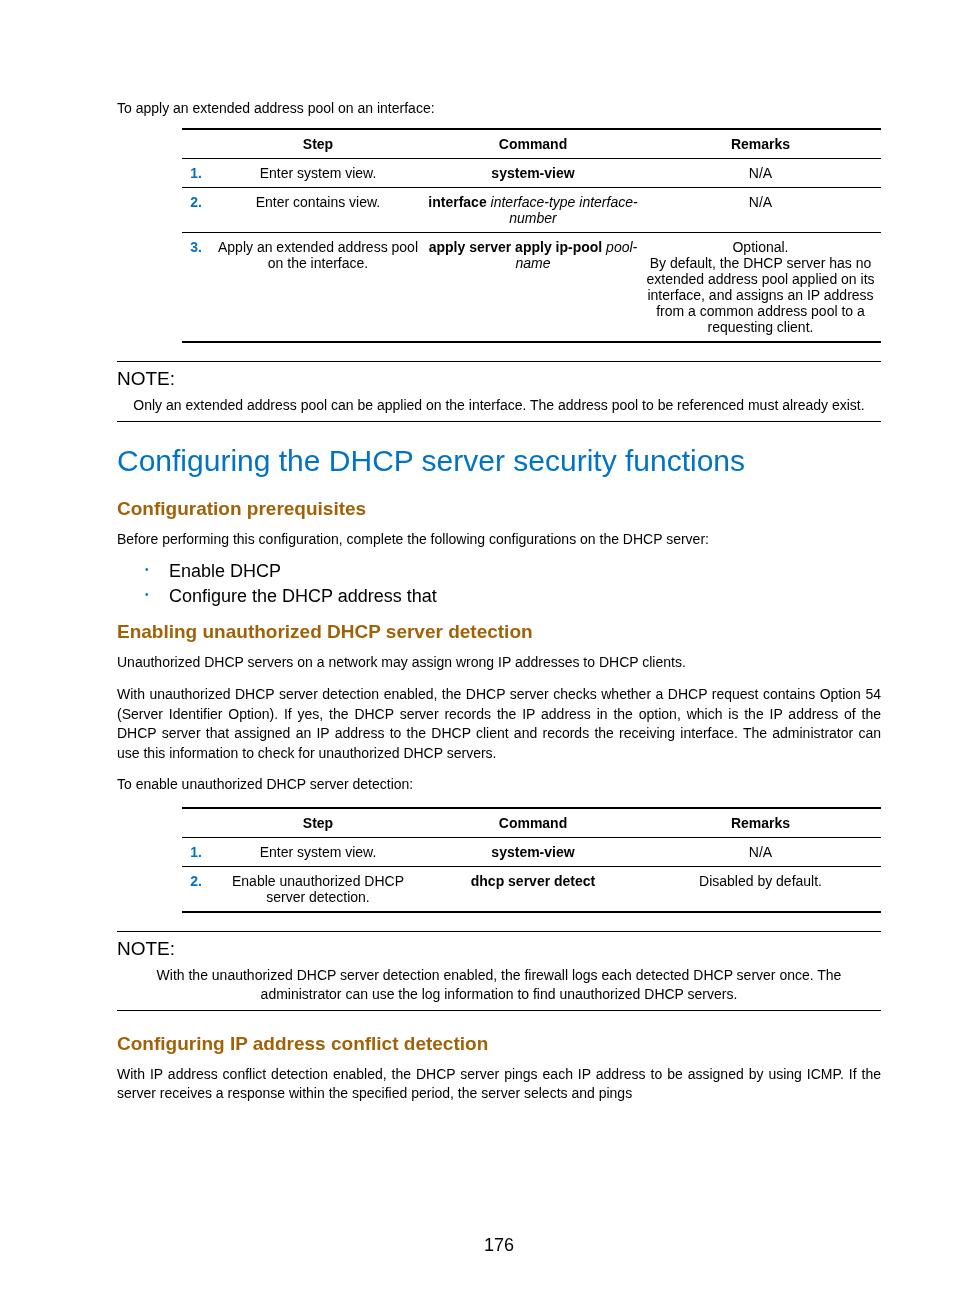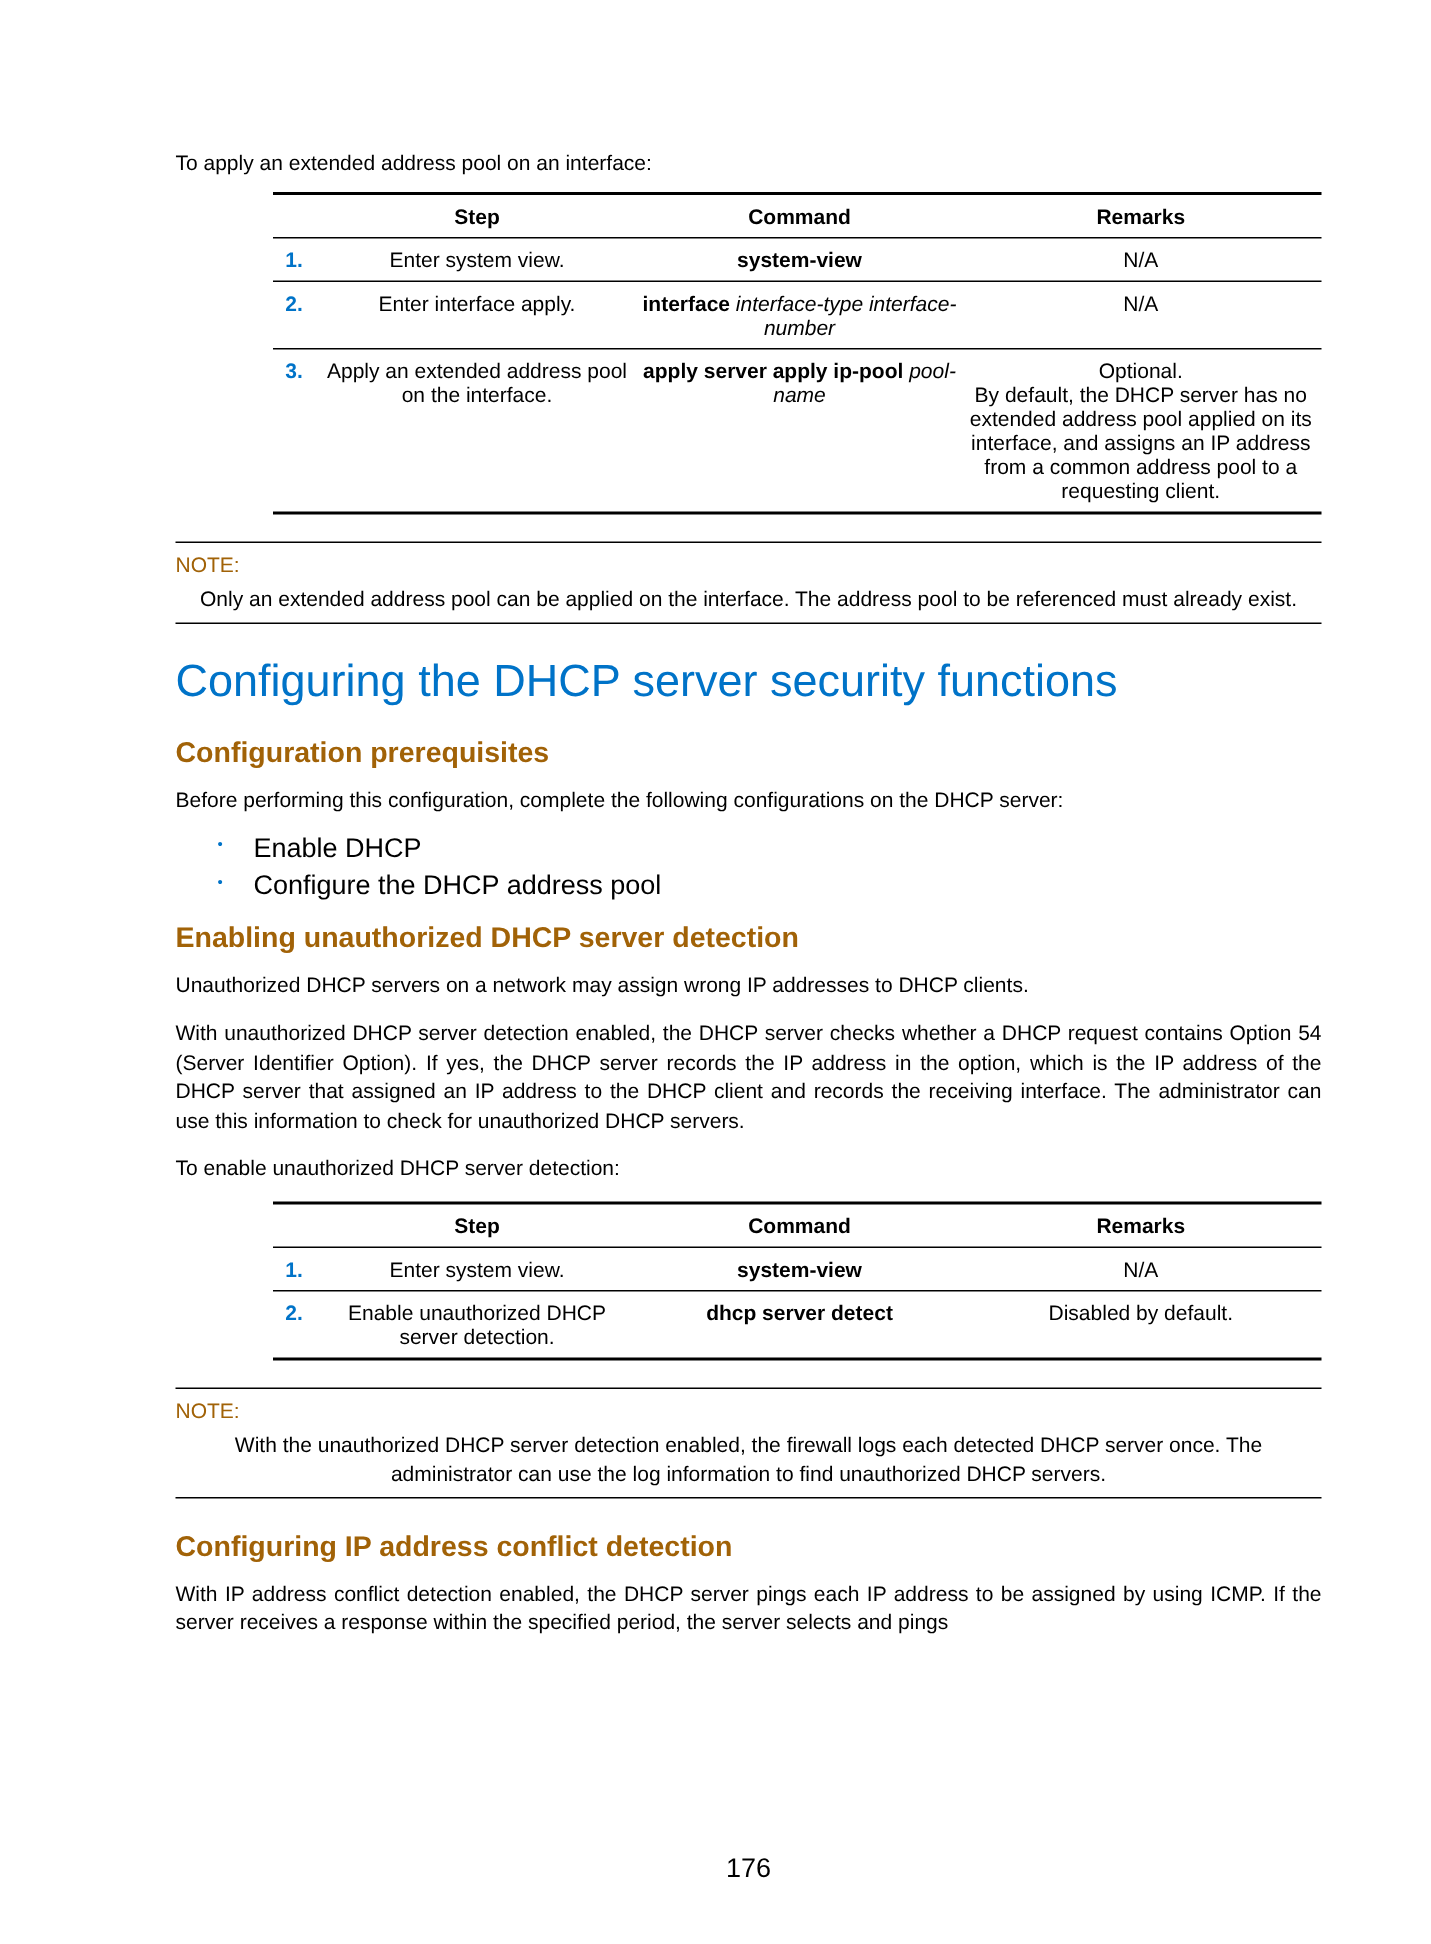--- a/index.html
+++ b/index.html
@@ -50,22 +50,22 @@
   .stepnum { color: #0073c8; font-weight: bold; }
   .cmd-bold { font-weight: bold; }
   .cmd-ital { font-style: italic; }
   .note-block {
     border-top: 1px solid #000;
     border-bottom: 1px solid #000;
     padding: 6px 0 6px 0;
     margin: 0 0 22px 0;
   }
   .note-label {
-    color: #a16207;
-    font-size: 14px;
+    color: #000000;
+    font-size: 19px;
     margin: 0 0 6px 0;
   }
   .note-text {
     font-size: 14px;
     line-height: 1.35;
     margin: 0;
     text-align: center;
   }
   h1.section-heading {
     font-family: Arial, Helvetica, sans-serif;
@@ -134,21 +134,21 @@
       </thead>
       <tbody>
         <tr>
           <td class="col-stepnum"><span class="stepnum">1.</span></td>
           <td>Enter system view.</td>
           <td><span class="cmd-bold">system-view</span><span class="cmd-ital"></span></td>
           <td>N/A</td>
         </tr>
         <tr>
           <td class="col-stepnum"><span class="stepnum">2.</span></td>
-          <td>Enter interface apply.</td>
+          <td>Enter contains view.</td>
           <td><span class="cmd-bold">interface</span><span class="cmd-ital"> interface-type interface-number</span></td>
           <td>N/A</td>
         </tr>
         <tr>
           <td class="col-stepnum"><span class="stepnum">3.</span></td>
           <td>Apply an extended address pool on the interface.</td>
           <td><span class="cmd-bold">apply server apply ip-pool</span><span class="cmd-ital"> pool-name</span></td>
           <td style="white-space: pre-line;">Optional.
 By default, the DHCP server has no extended address pool applied on its interface, and assigns an IP address from a common address pool to a requesting client.</td>
         </tr>
@@ -160,21 +160,21 @@
     <p class="note-label">NOTE:</p>
     <p class="note-text">Only an extended address pool can be applied on the interface. The address pool to be referenced must already exist.</p>
   </div>
 
   <h1 class="section-heading">Configuring the DHCP server security functions</h1>
 
   <h3 class="subhead">Configuration prerequisites</h3>
   <p class="body indent">Before performing this configuration, complete the following configurations on the DHCP server:</p>
   <ul class="bullets indent">
     <li>Enable DHCP</li>
-    <li>Configure the DHCP address pool</li>
+    <li>Configure the DHCP address that</li>
   </ul>
 
   <h3 class="subhead">Enabling unauthorized DHCP server detection</h3>
   <p class="body indent">Unauthorized DHCP servers on a network may assign wrong IP addresses to DHCP clients.</p>
   <p class="body indent">With unauthorized DHCP server detection enabled, the DHCP server checks whether a DHCP request contains Option 54 (Server Identifier Option). If yes, the DHCP server records the IP address in the option, which is the IP address of the DHCP server that assigned an IP address to the DHCP client and records the receiving interface. The administrator can use this information to check for unauthorized DHCP servers.</p>
   <p class="body indent" style="text-align:left;">To enable unauthorized DHCP server detection:</p>
 
   <div class="indent">
     <table class="steps">
       <thead>

